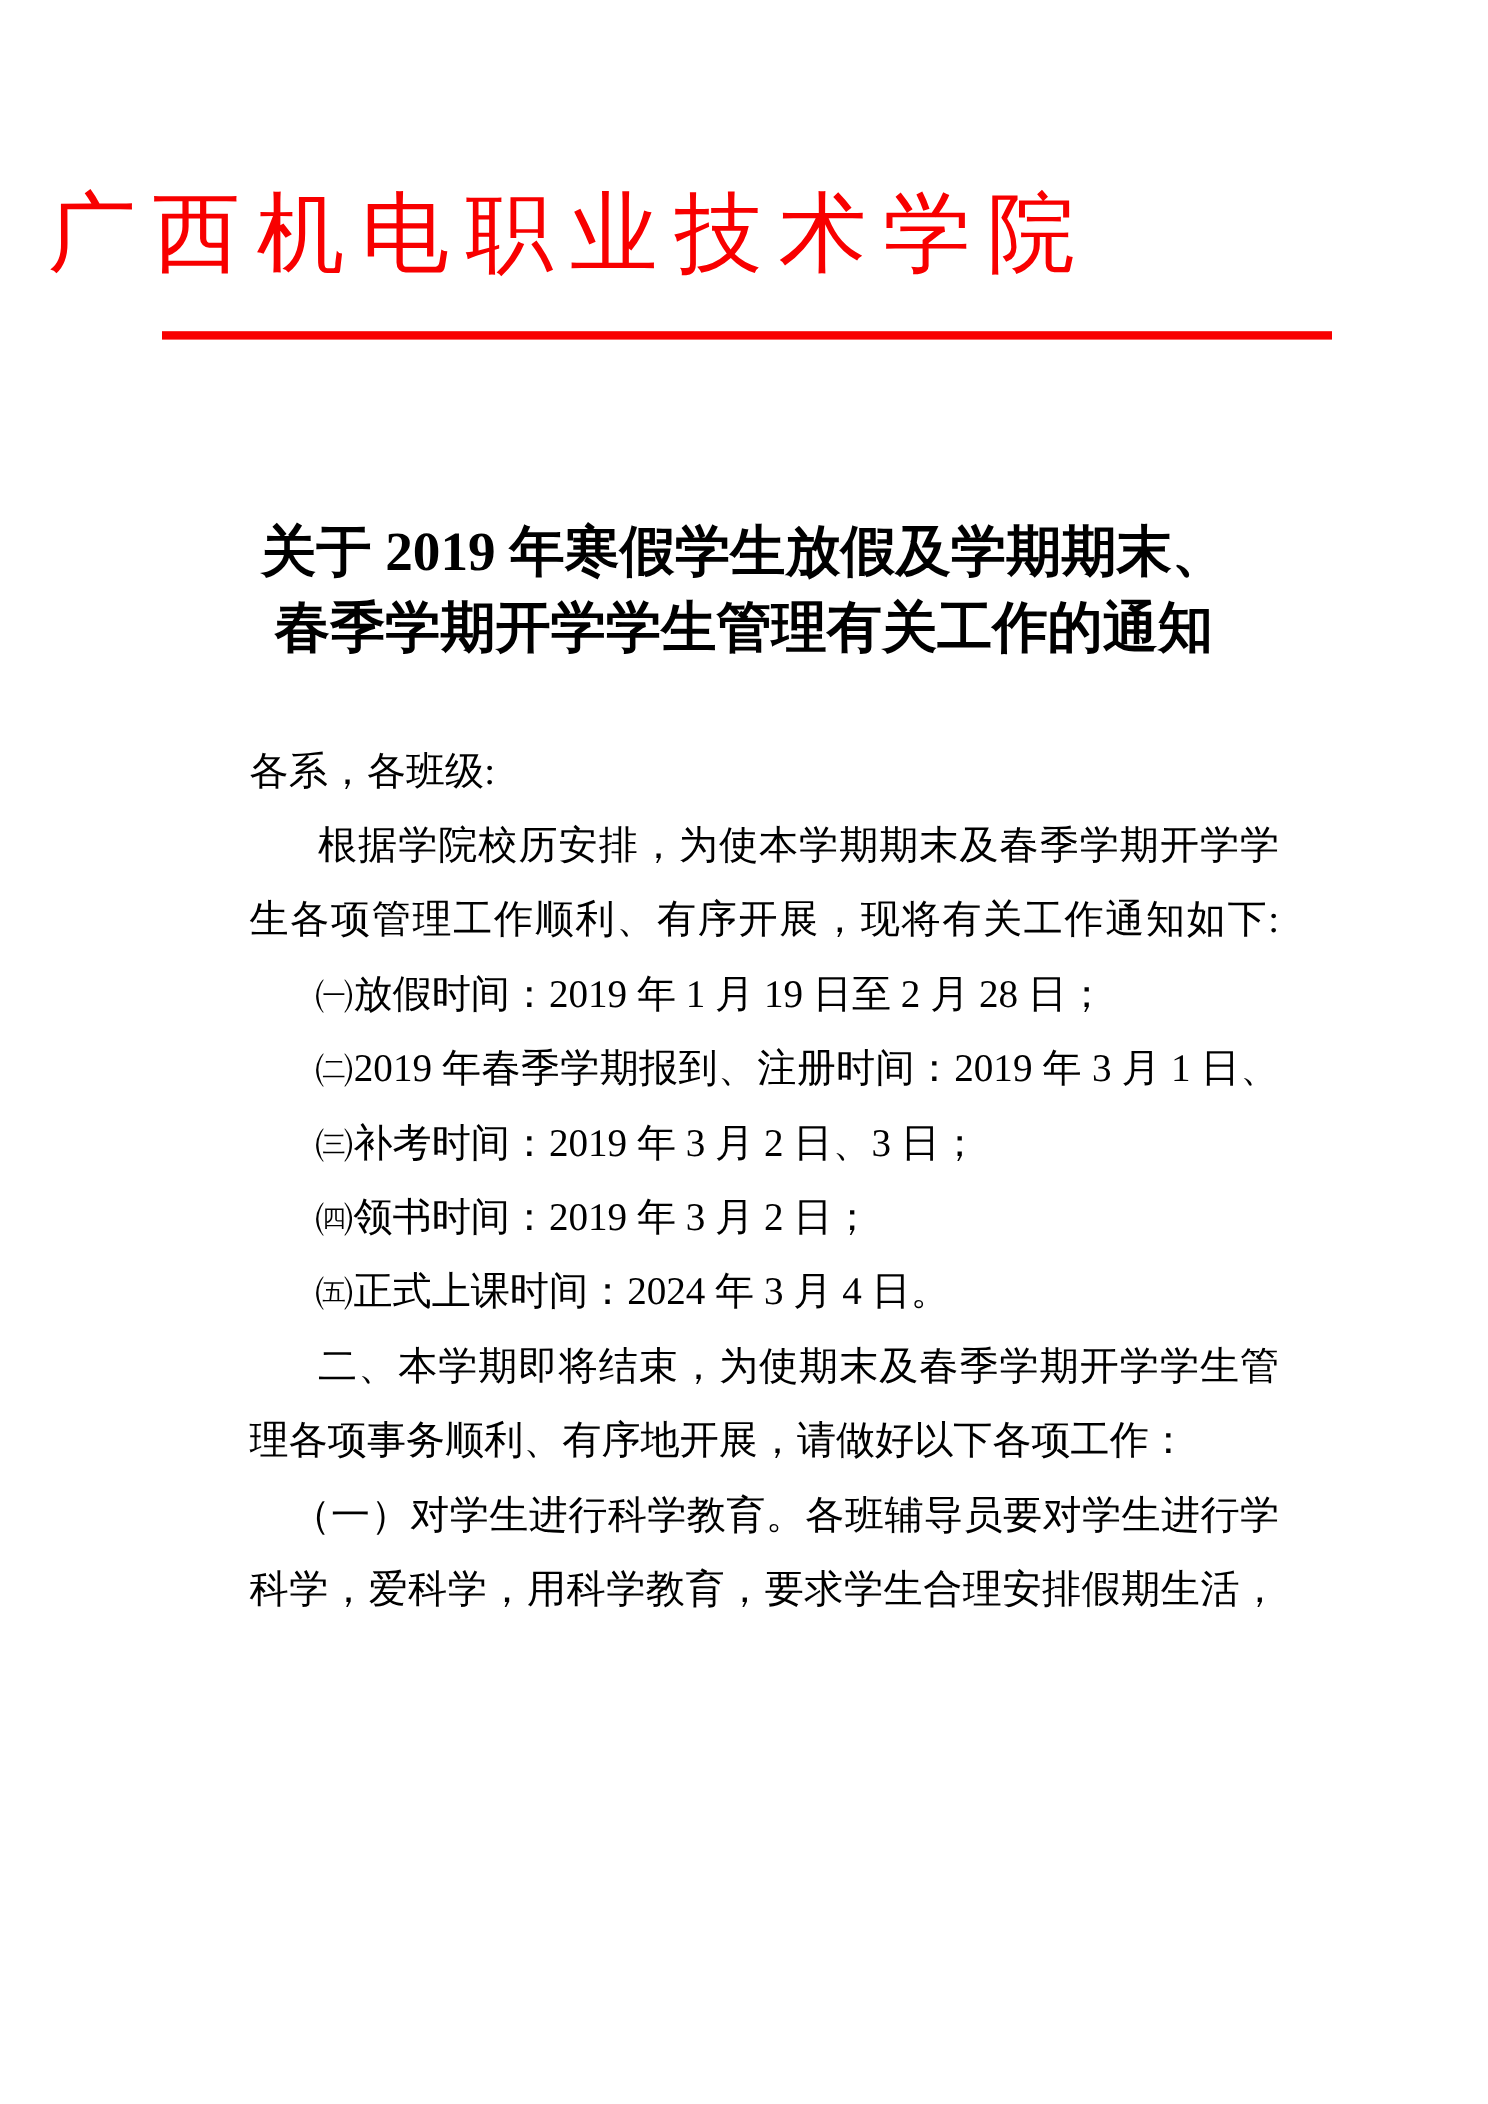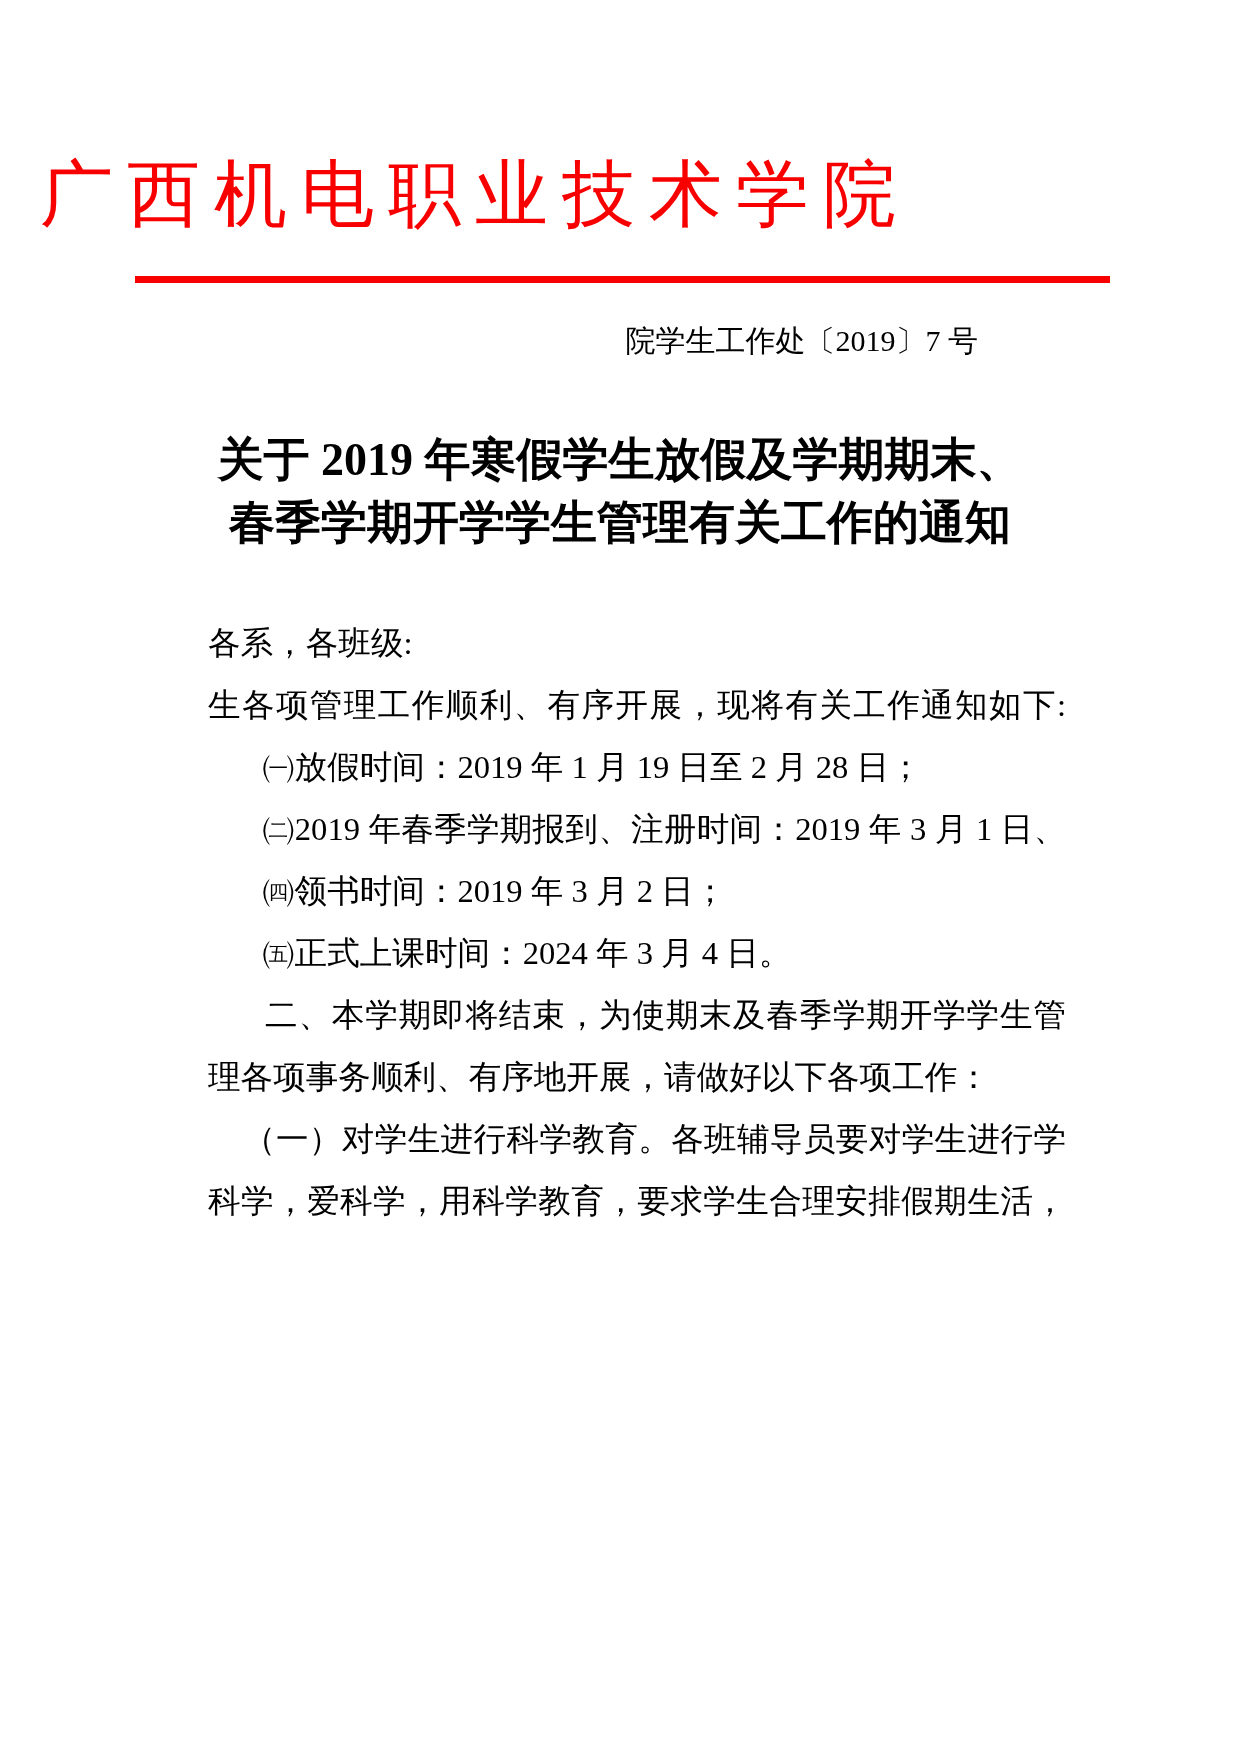--- a/index.html
+++ b/index.html
@@ -85,32 +85,33 @@
 </style>
 </head>
 <body>
 
 <div class="page">
 
   <div class="org-name">广西机电职业技术学院</div>
 
   <div class="red-rule"></div>
 
-  <div class="doc-number">院学生工作处〔2019〕7 号</div>
 
   <div class="doc-title">
     <div>关于 2019 年寒假学生放假及学期期末、</div>
     <div>春季学期开学学生管理有关工作的通知</div>
   </div>
 
   <div class="doc-body">
       <div class="line ind-none">各系，各班级:</div>
+      <div class="line ind-para just">根据学院校历安排，为使本学期期末及春季学期开学学</div>
       <div class="line ind-none just">生各项管理工作顺利、有序开展，现将有关工作通知如下:</div>
       <div class="line ind-item">㈠放假时间：2019 年 1 月 19 日至 2 月 28 日；</div>
       <div class="line ind-item just">㈡2019 年春季学期报到、注册时间：2019 年 3 月 1 日、</div>
+      <div class="line ind-item">㈢补考时间：2019 年 3 月 2 日、3 日；</div>
       <div class="line ind-item">㈣领书时间：2019 年 3 月 2 日；</div>
       <div class="line ind-item">㈤正式上课时间：2024 年 3 月 4 日。</div>
       <div class="line ind-para just">二、本学期即将结束，为使期末及春季学期开学学生管</div>
       <div class="line ind-none">理各项事务顺利、有序地开展，请做好以下各项工作：</div>
       <div class="line ind-sub just">（一）对学生进行科学教育。各班辅导员要对学生进行学</div>
       <div class="line ind-none just">科学，爱科学，用科学教育，要求学生合理安排假期生活，</div>
     </div>
 
 </div>
 

